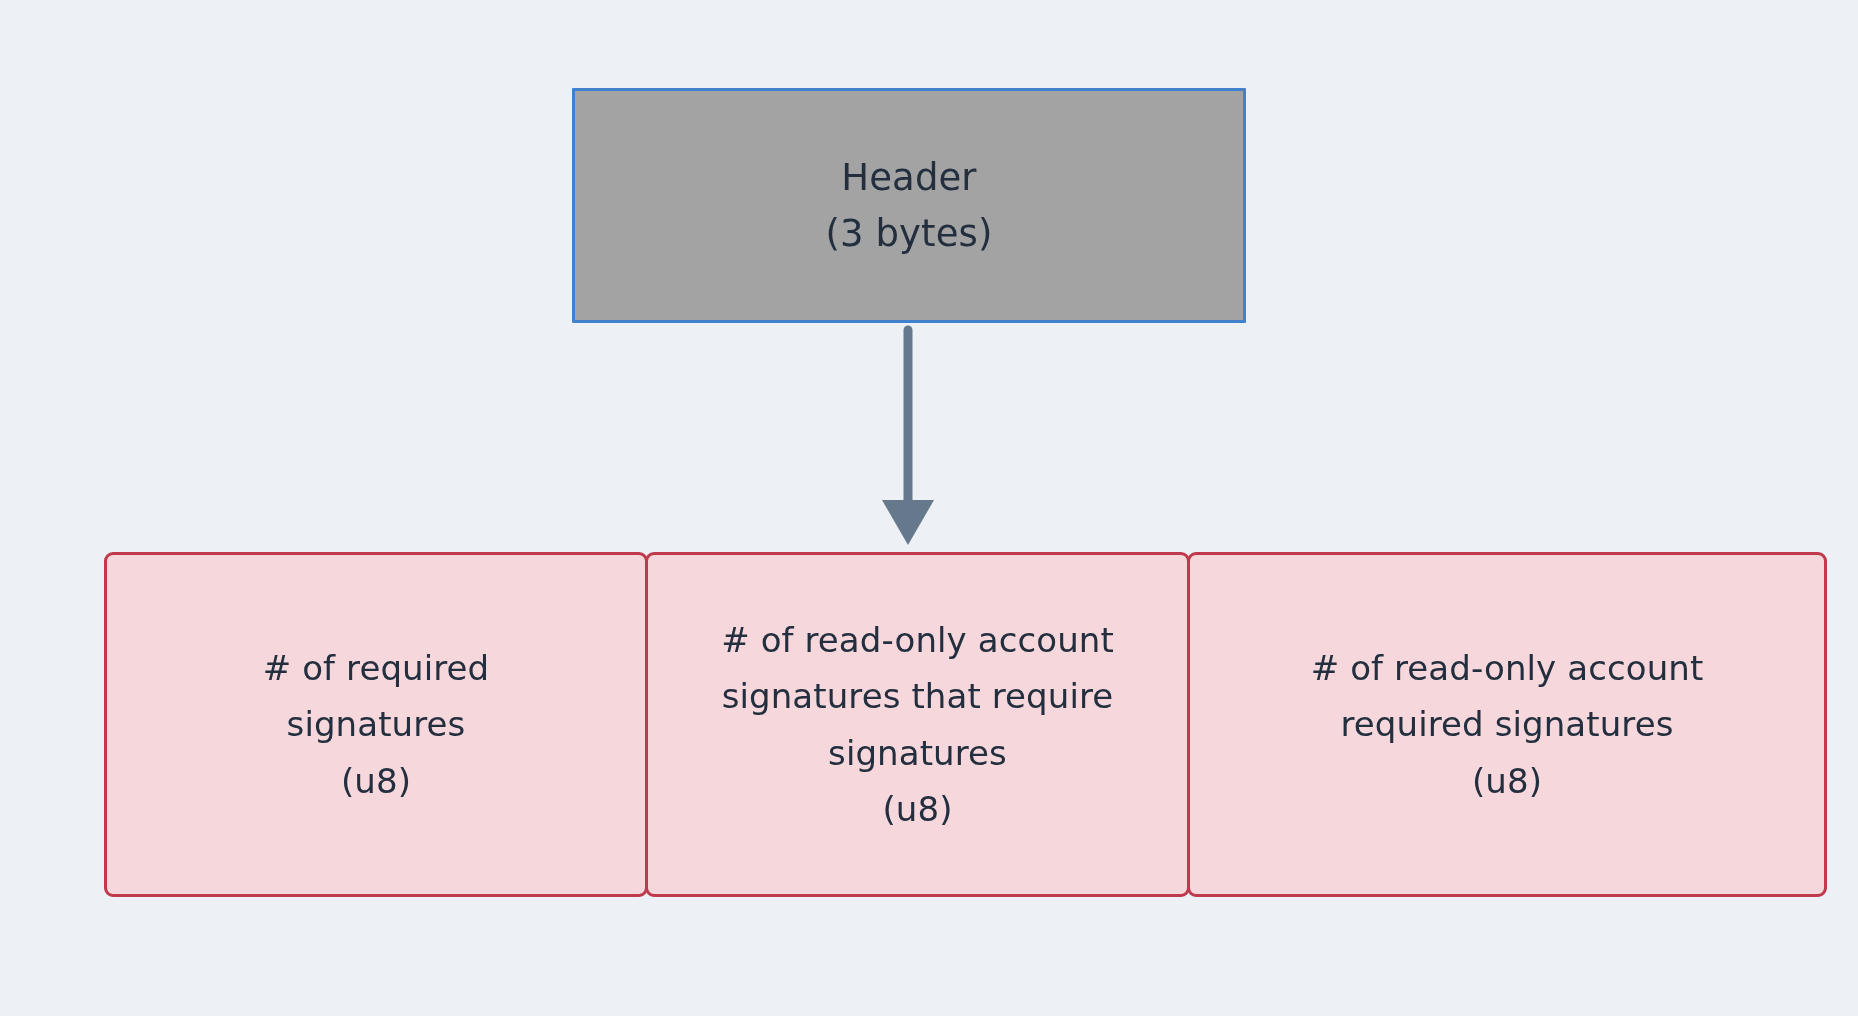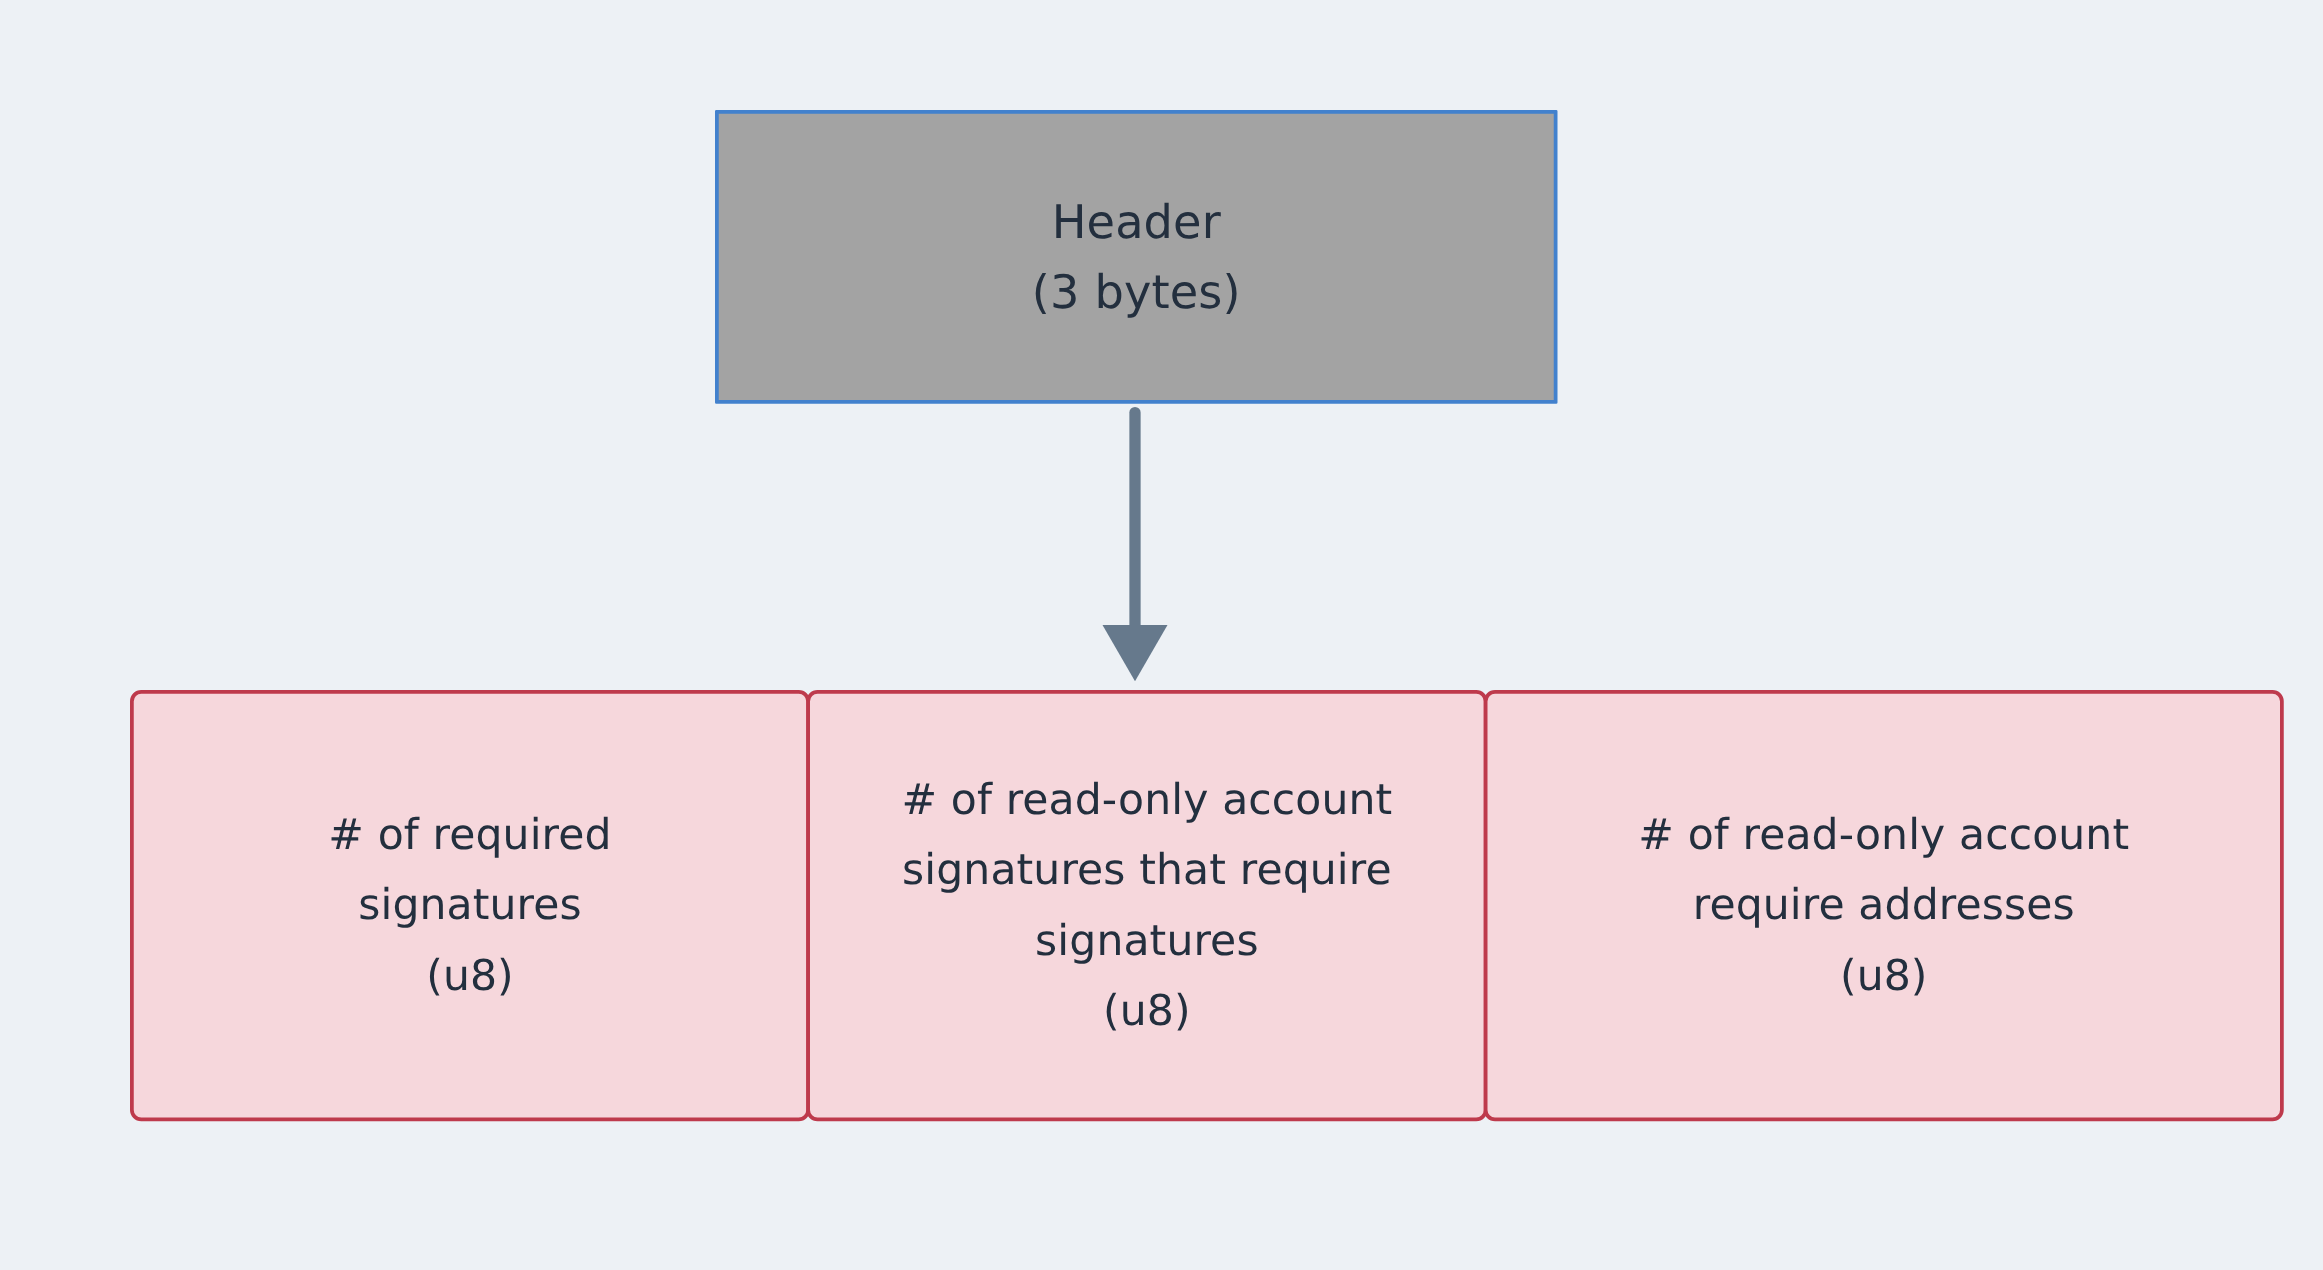--- a/index.html
+++ b/index.html
@@ -113,19 +113,19 @@
 
     <div class="field-box f1">
       <span class="line"># of read-only account</span>
       <span class="line">signatures that require</span>
       <span class="line">signatures</span>
       <span class="line">(u8)</span>
     </div>
 
     <div class="field-box f2">
       <span class="line"># of read-only account</span>
-      <span class="line">require addresses</span>
+      <span class="line">required signatures</span>
       <span class="line">(u8)</span>
     </div>
 
   </div>
 
 </div>
 
 </body></html>

